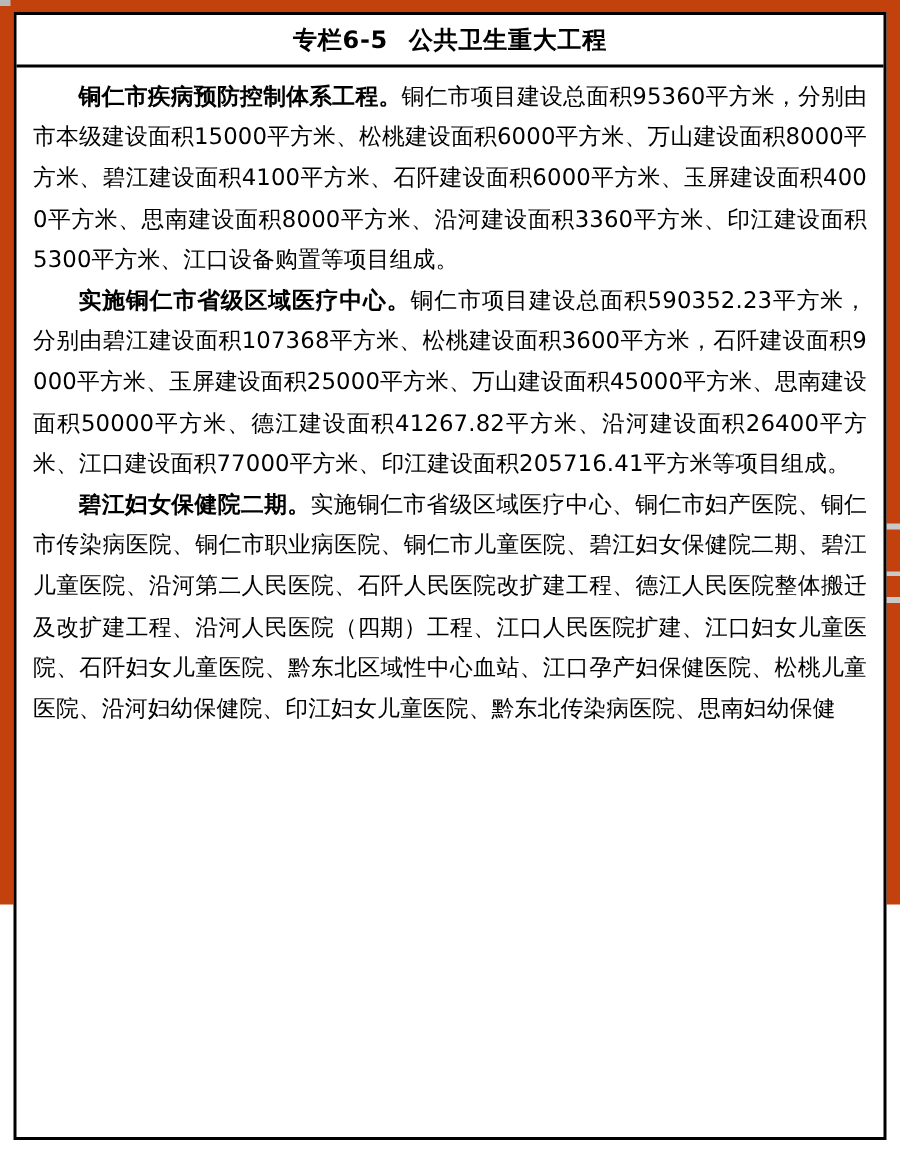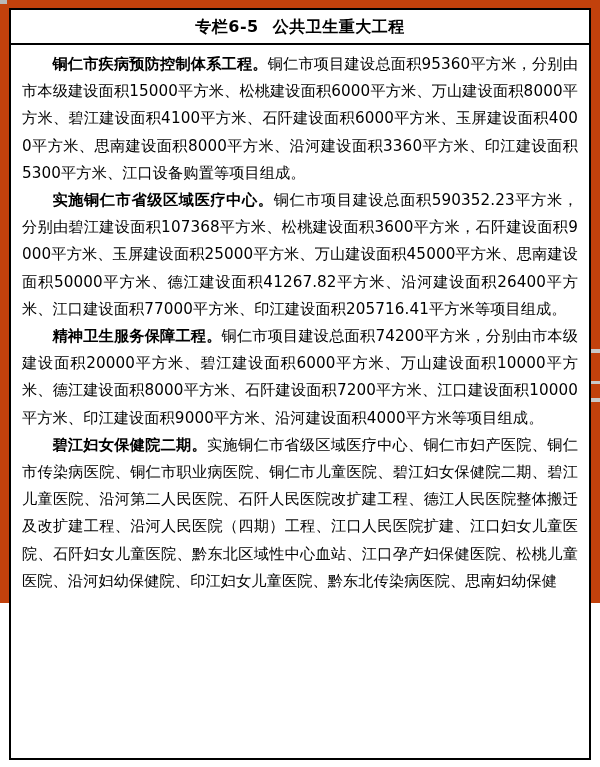--- a/index.html
+++ b/index.html
@@ -114,19 +114,18 @@
       <span>专栏6-5</span><span class="title-gap"></span><span>公共卫生重大工程</span>
     </div>
 
     <div class="callout-body">
 
       <p class="para"><span class="lead">铜仁市疾病预防控制体系工程。</span><span>铜仁市项目建设总面积95360平方米，分别由市本级建设面积15000平方米、松桃建设面积6000平方米、万山建设面积8000平方米、碧江建设面积4100平方米、石阡建设面积6000平方米、玉屏建设面积4000平方米、思南建设面积8000平方米、沿河建设面积3360平方米、印江建设面积5300平方米、江口设备购置等项目组成。</span></p>
 
 
       <p class="para"><span class="lead">实施铜仁市省级区域医疗中心。</span><span>铜仁市项目建设总面积590352.23平方米，分别由碧江建设面积107368平方米、松桃建设面积3600平方米，石阡建设面积9000平方米、玉屏建设面积25000平方米、万山建设面积45000平方米、思南建设面积50000平方米、德江建设面积41267.82平方米、沿河建设面积26400平方米、江口建设面积77000平方米、印江建设面积205716.41平方米等项目组成。</span></p>
 
-      <p class="para"><span class="lead">精神卫生服务保障工程。</span><span>铜仁市项目建设总面积74200平方米，分别由市本级建设面积20000平方米、碧江建设面积6000平方米、万山建设面积10000平方米、德江建设面积8000平方米、石阡建设面积7200平方米、江口建设面积10000平方米、印江建设面积9000平方米、沿河建设面积4000平方米等项目组成。</span></p>
 
       <p class="para"><span class="lead">碧江妇女保健院二期。</span><span>实施铜仁市省级区域医疗中心、铜仁市妇产医院、铜仁市传染病医院、铜仁市职业病医院、铜仁市儿童医院、碧江妇女保健院二期、碧江儿童医院、沿河第二人民医院、石阡人民医院改扩建工程、德江人民医院整体搬迁及改扩建工程、沿河人民医院（四期）工程、江口人民医院扩建、江口妇女儿童医院、石阡妇女儿童医院、黔东北区域性中心血站、江口孕产妇保健医院、松桃儿童医院、沿河妇幼保健院、印江妇女儿童医院、黔东北传染病医院、思南妇幼保健</span></p>
 
     </div>
   </div>
 </div>
 
 </body></html>

